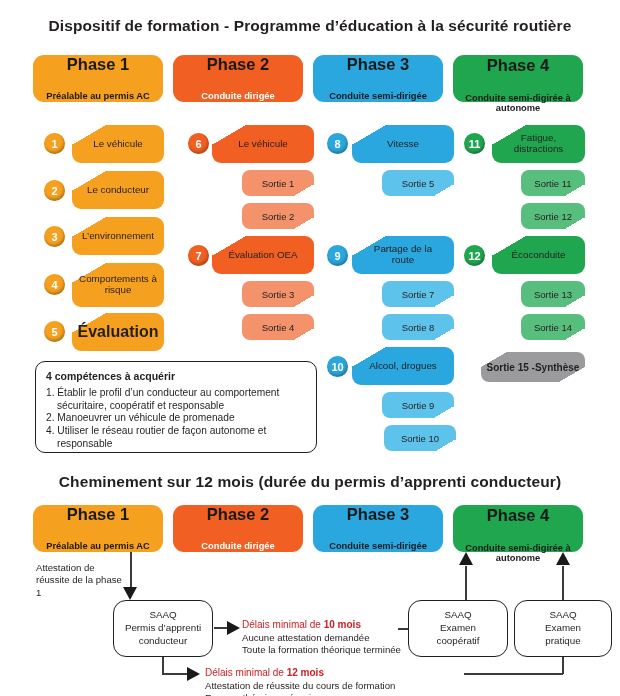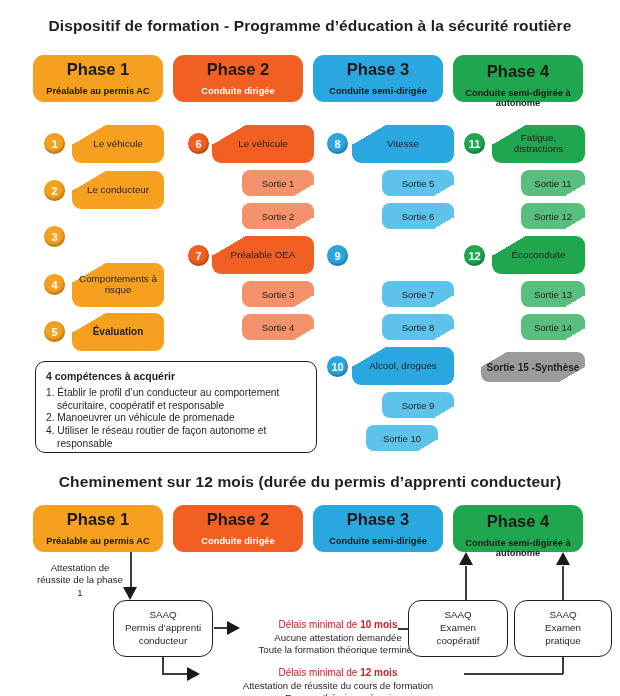--- a/index.html
+++ b/index.html
@@ -7,44 +7,44 @@
     --light2:#F3926B; --light3:#5EC3EA; --light4:#58BE7D;
     --gray:#9B9B9D; --red:#CB2026; --ink:#231F20;
   }
   *{margin:0;padding:0;box-sizing:border-box;}
   body{background:#fff;font-family:"Liberation Sans",sans-serif;color:var(--ink);}
   .canvas{position:relative;width:620px;height:696px;background:#fff;overflow:hidden;border-radius:27px;}
   .t1{position:absolute;left:0;right:0;text-align:center;font-size:15.5px;font-weight:bold;letter-spacing:.1px;}
 
   
   .ph{position:absolute;width:130px;height:47px;border-radius:11px;display:flex;flex-direction:column;
-      align-items:center;justify-content:center;text-align:center;line-height:1.08;padding:8px 6px;}
+      align-items:center;justify-content:center;text-align:center;line-height:1.08;padding:2px 6px;}
   .ph.p1{background:var(--phase1);} .ph.p2{background:var(--phase2);}
   .ph.p3{background:var(--phase3);} .ph.p4{background:var(--phase4);justify-content:space-between;}
   .pht{font-size:16.5px;font-weight:bold;color:#1a1a1a;}
-  .phs{font-size:9.3px;font-weight:bold;color:#1a1a1a;margin-top:7px;}
+  .phs{font-size:9.3px;font-weight:bold;color:#1a1a1a;margin-top:18px;}
   .phs.white{color:#ffffff;}
 
   
   .num{position:absolute;width:21px;height:21px;border-radius:50%;color:#fff;font-weight:bold;font-size:11px;
        display:flex;align-items:center;justify-content:center;box-shadow:inset -1px -2px 3px rgba(0,0,0,.28);}
   .num.k1{background:var(--phase1);} .num.k2{background:var(--phase2);}
   .num.k3{background:var(--phase3);} .num.k4{background:var(--phase4);}
 
   
   .mb{position:absolute;border-radius:9px;display:flex;align-items:center;justify-content:center;text-align:center;
       font-size:9.8px;line-height:1.12;color:var(--ink);padding:2px 6px;
       background:
         linear-gradient(to bottom right, transparent 49.5%, var(--c) 50%) left top / 34px 20px no-repeat,
         linear-gradient(var(--c), var(--c)) right top / calc(100% - 33px) 20px no-repeat,
         linear-gradient(var(--c), var(--c)) left bottom / 100% calc(100% - 19px) no-repeat;}
   .mb.k1{--c:var(--phase1);} .mb.k2{--c:var(--phase2);}
   .mb.k3{--c:var(--phase3);} .mb.k4{--c:var(--phase4);}
   .mb .narrow{display:inline-block;max-width:72px;}
-  .mb.bold{font-weight:bold;font-size:10px;}
+  .mb.bold{font-weight:bold;font-size:16px;}
 
   
   .sb{position:absolute;border-radius:8px;display:flex;align-items:center;justify-content:center;text-align:center;
       font-size:9.5px;color:var(--ink);
       background:
         linear-gradient(to bottom right, var(--c) 49.5%, transparent 50%) right bottom / 20px 12px no-repeat,
         linear-gradient(var(--c), var(--c)) left bottom / calc(100% - 19px) 12px no-repeat,
         linear-gradient(var(--c), var(--c)) left top / 100% calc(100% - 11px) no-repeat;}
   .sb.l2{--c:var(--light2);} .sb.l3{--c:var(--light3);} .sb.l4{--c:var(--light4);}
 
@@ -66,21 +66,21 @@
   
   .saaq{position:absolute;border:1.4px solid var(--ink);border-radius:13px;background:#fff;
         display:flex;flex-direction:column;align-items:center;justify-content:center;
         font-size:9.8px;line-height:1.32;text-align:center;}
   .vline,.hline{position:absolute;background:#3c3c3c;}
   .vline{width:1.5px;} .hline{height:1.5px;}
   .tri{position:absolute;width:0;height:0;}
   .tri.down{border-left:7px solid transparent;border-right:7px solid transparent;border-top:13px solid #1a1a1a;}
   .tri.up{border-left:7px solid transparent;border-right:7px solid transparent;border-bottom:13px solid #1a1a1a;}
   .tri.right{border-top:7px solid transparent;border-bottom:7px solid transparent;border-left:13px solid #1a1a1a;}
-  .flowtext{position:absolute;text-align:center;font-size:9.6px;line-height:1.28;}
+  .flowtext{position:absolute;font-size:9.6px;line-height:1.28;}
   .redline{color:var(--red);font-size:10px;margin-top:12px;}
   .redline b{font-weight:bold;}
 </style>
 </head>
 <body>
 
 <div class="canvas">
 
   <h1 class="t1" style="top:17px">Dispositif de formation - Programme d’éducation à la sécurité routière</h1>
 
@@ -103,57 +103,62 @@
 
   <div class="num k1" style="left:44px;top:133px">1</div>
   <div class="mb k1" style="left:72px;top:125px;width:92px;height:38px">
       <span>Le véhicule</span>
     </div>
   <div class="num k1" style="left:44px;top:180px">2</div>
   <div class="mb k1" style="left:72px;top:171px;width:92px;height:38px">
       <span>Le conducteur</span>
     </div>
   <div class="num k1" style="left:44px;top:226px">3</div>
+  <div class="mb k1" style="left:72px;top:217px;width:92px;height:38px">
+      <span>L’environnement</span>
+    </div>
   <div class="num k1" style="left:44px;top:274px">4</div>
   <div class="mb k1" style="left:72px;top:263px;width:92px;height:44px">
       <span>Comportements à risque</span>
     </div>
   <div class="num k1" style="left:44px;top:321px">5</div>
   <div class="mb k1 bold" style="left:72px;top:313px;width:92px;height:38px">
       <span>Évaluation</span>
     </div>
 
   <div class="num k2" style="left:188px;top:133px">6</div>
   <div class="mb k2" style="left:212px;top:125px;width:102px;height:38px">
       <span>Le véhicule</span>
     </div>
   <div class="sb l2" style="left:242px;top:170px;width:72px;height:26px">Sortie 1</div>
   <div class="sb l2" style="left:242px;top:203px;width:72px;height:26px">Sortie 2</div>
   <div class="num k2" style="left:188px;top:245px">7</div>
   <div class="mb k2" style="left:212px;top:236px;width:102px;height:38px">
-      <span>Préalable OEA</span>
+      <span>Évaluation OEA</span>
     </div>
   <div class="sb l2" style="left:242px;top:281px;width:72px;height:26px">Sortie 3</div>
   <div class="sb l2" style="left:242px;top:314px;width:72px;height:26px">Sortie 4</div>
 
   <div class="num k3" style="left:327px;top:133px">8</div>
   <div class="mb k3" style="left:352px;top:125px;width:102px;height:38px">
       <span>Vitesse</span>
     </div>
   <div class="sb l3" style="left:382px;top:170px;width:72px;height:26px">Sortie 5</div>
-  <div class="sb l3" style="left:382px;top:203px;width:72px;height:26px">Sortie 6</div>
   <div class="num k3" style="left:327px;top:245px">9</div>
+  <div class="mb k3" style="left:352px;top:236px;width:102px;height:38px">
+      <span class="narrow">Partage de la route</span>
+    </div>
   <div class="sb l3" style="left:382px;top:281px;width:72px;height:26px">Sortie 7</div>
   <div class="sb l3" style="left:382px;top:314px;width:72px;height:26px">Sortie 8</div>
   <div class="num k3" style="left:327px;top:356px">10</div>
   <div class="mb k3" style="left:352px;top:347px;width:102px;height:38px">
       <span>Alcool, drogues</span>
     </div>
   <div class="sb l3" style="left:382px;top:392px;width:72px;height:26px">Sortie 9</div>
-  <div class="sb l3" style="left:366px;top:425px;width:72px;height:26px">Sortie 10</div>
+  <div class="sb l3" style="left:384px;top:425px;width:72px;height:26px">Sortie 10</div>
 
   <div class="num k4" style="left:464px;top:133px">11</div>
   <div class="mb k4" style="left:492px;top:125px;width:93px;height:38px">
       <span>Fatigue, distractions</span>
     </div>
   <div class="sb l4" style="left:521px;top:170px;width:64px;height:26px">Sortie 11</div>
   <div class="sb l4" style="left:521px;top:203px;width:64px;height:26px">Sortie 12</div>
   <div class="num k4" style="left:464px;top:245px">12</div>
   <div class="mb k4" style="left:492px;top:236px;width:93px;height:38px">
       <span>Écoconduite</span>

